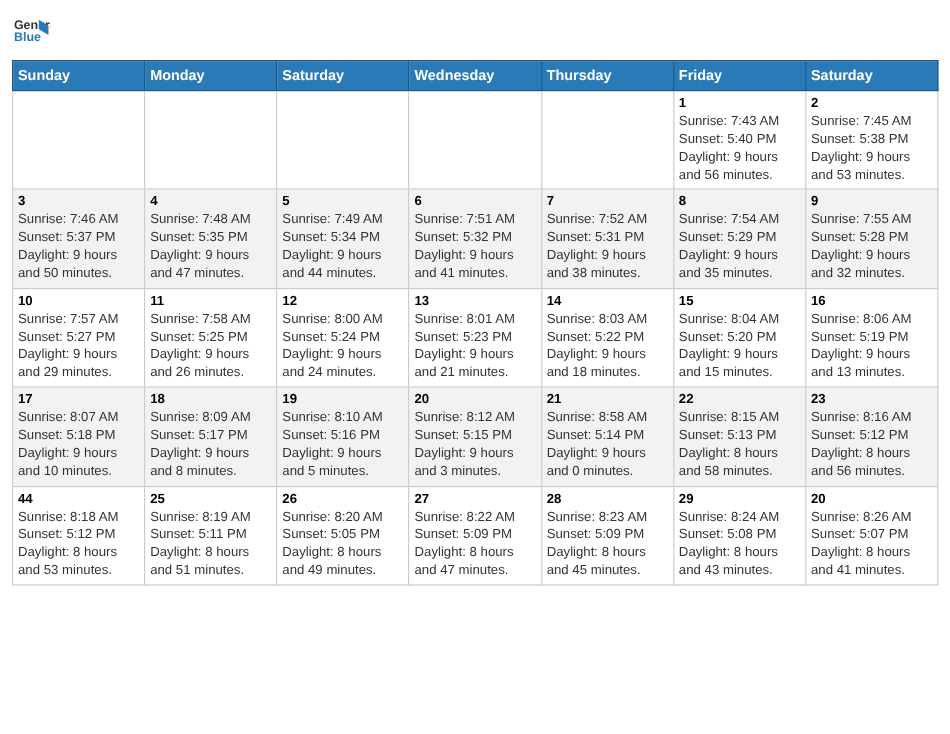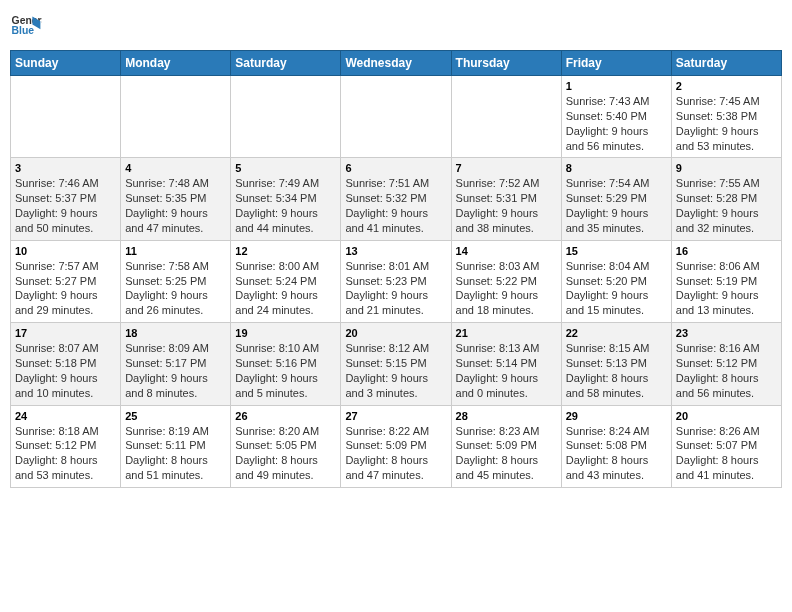--- a/index.html
+++ b/index.html
@@ -250,40 +250,40 @@
 Daylight: 9 hours and 5 minutes.</div>
         </td>
         <td>
           <div class="day-num">20</div>
           <div class="day-detail">Sunrise: 8:12 AM
 Sunset: 5:15 PM
 Daylight: 9 hours and 3 minutes.</div>
         </td>
         <td>
           <div class="day-num">21</div>
-          <div class="day-detail">Sunrise: 8:13 AM
+          <div class="day-detail">Sunrise: 8:58 AM
 Sunset: 5:14 PM
 Daylight: 9 hours and 0 minutes.</div>
         </td>
         <td>
           <div class="day-num">22</div>
           <div class="day-detail">Sunrise: 8:15 AM
 Sunset: 5:13 PM
 Daylight: 8 hours and 58 minutes.</div>
         </td>
         <td>
           <div class="day-num">23</div>
           <div class="day-detail">Sunrise: 8:16 AM
 Sunset: 5:12 PM
 Daylight: 8 hours and 56 minutes.</div>
         </td>
       </tr>
       <tr>
         <td>
-          <div class="day-num">24</div>
+          <div class="day-num">44</div>
           <div class="day-detail">Sunrise: 8:18 AM
 Sunset: 5:12 PM
 Daylight: 8 hours and 53 minutes.</div>
         </td>
         <td>
           <div class="day-num">25</div>
           <div class="day-detail">Sunrise: 8:19 AM
 Sunset: 5:11 PM
 Daylight: 8 hours and 51 minutes.</div>
         </td>

